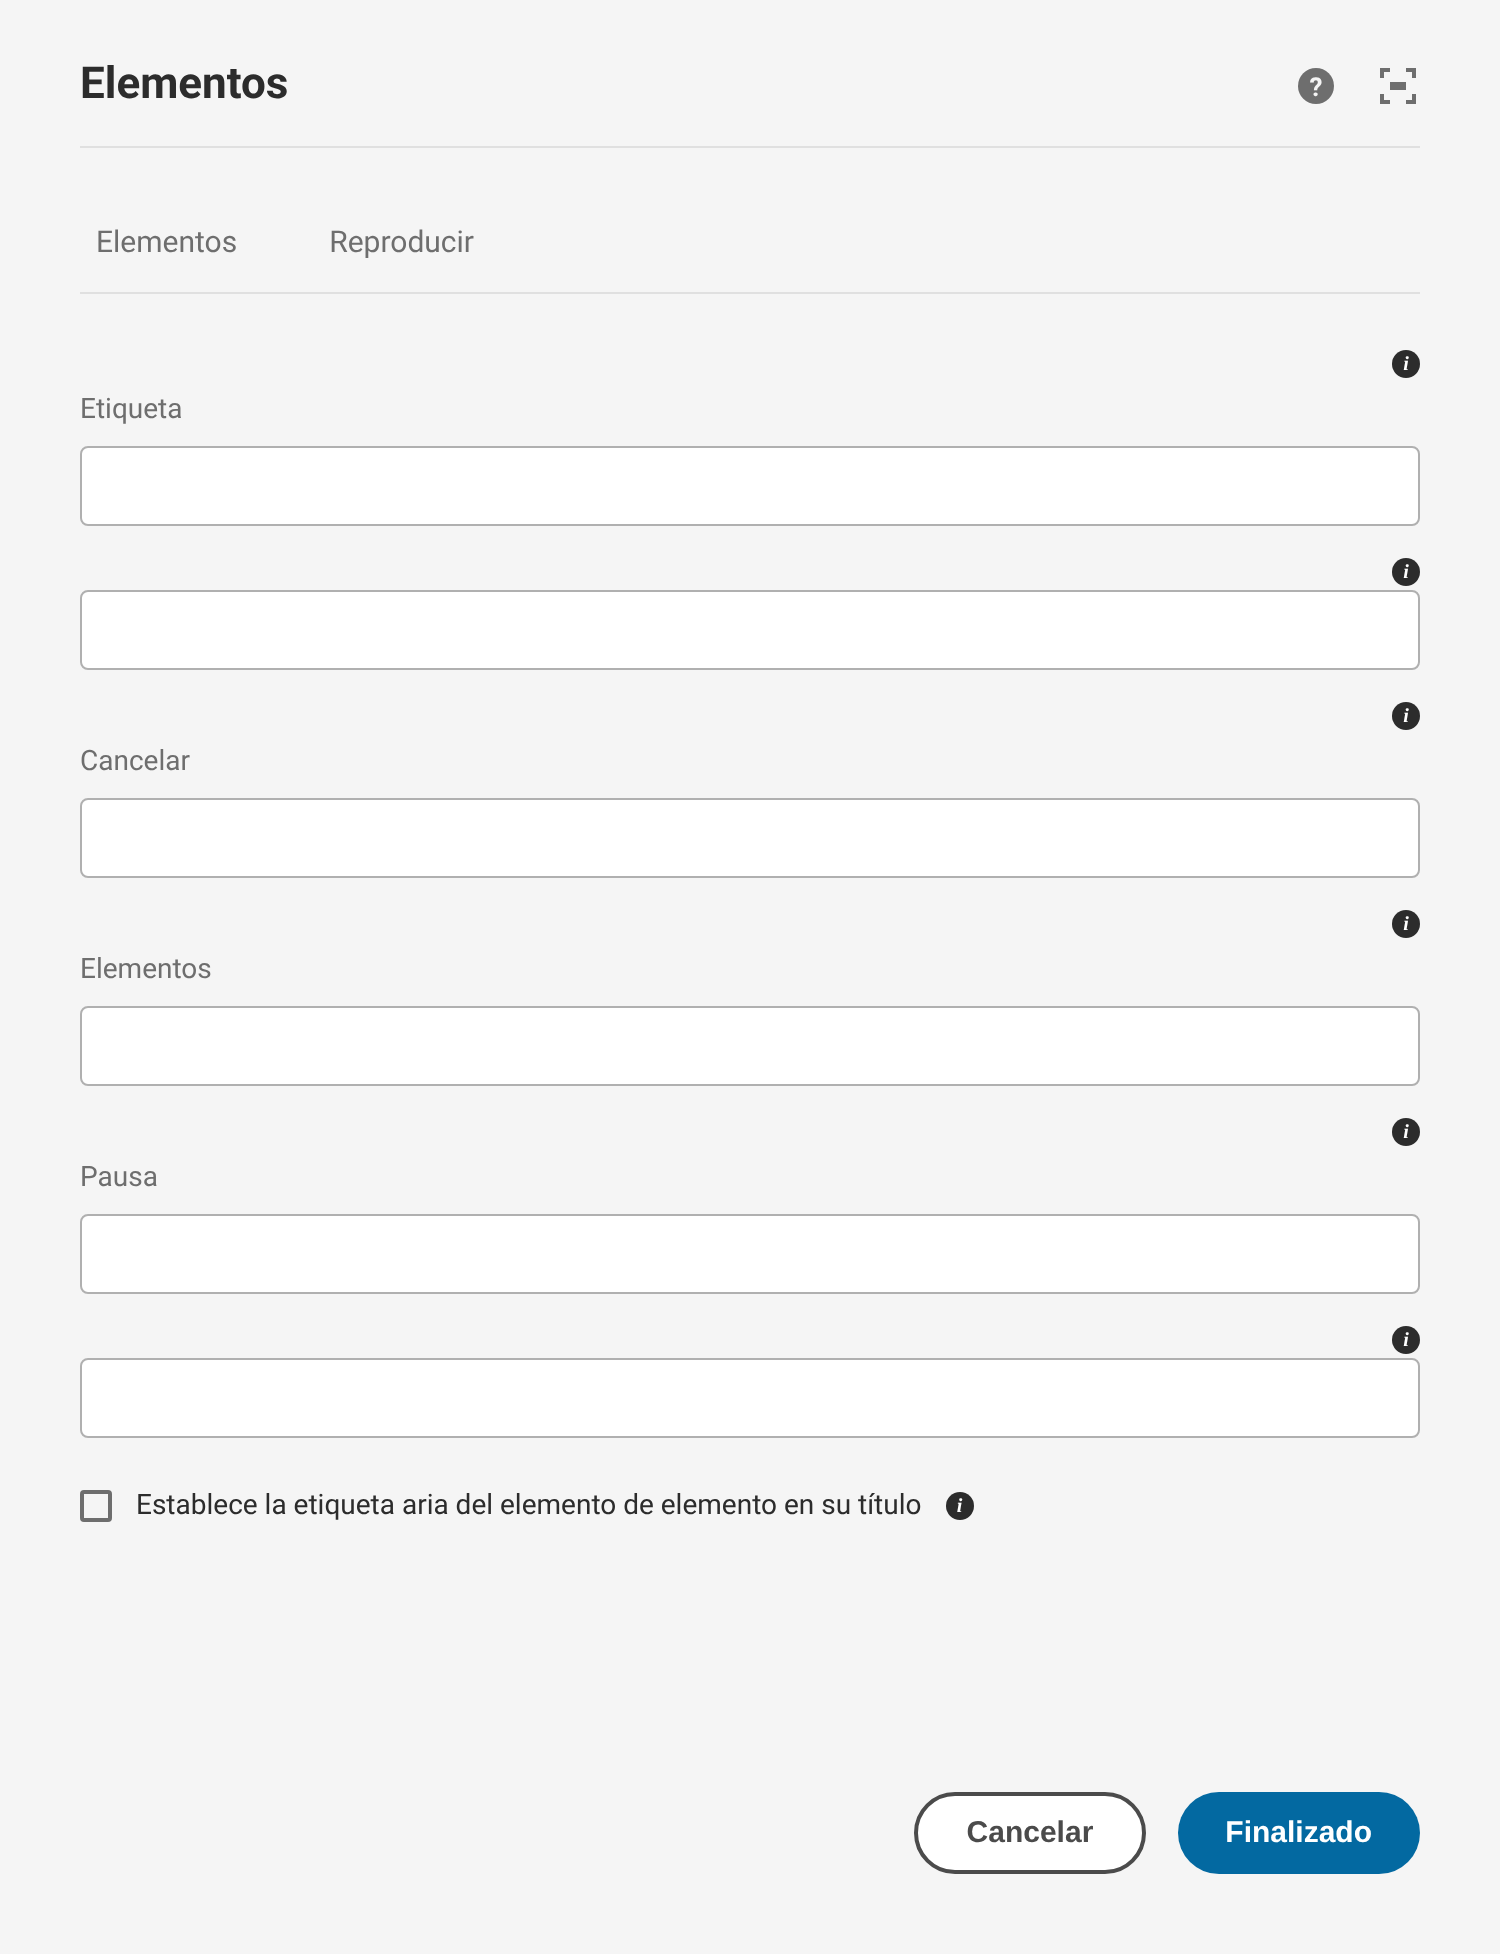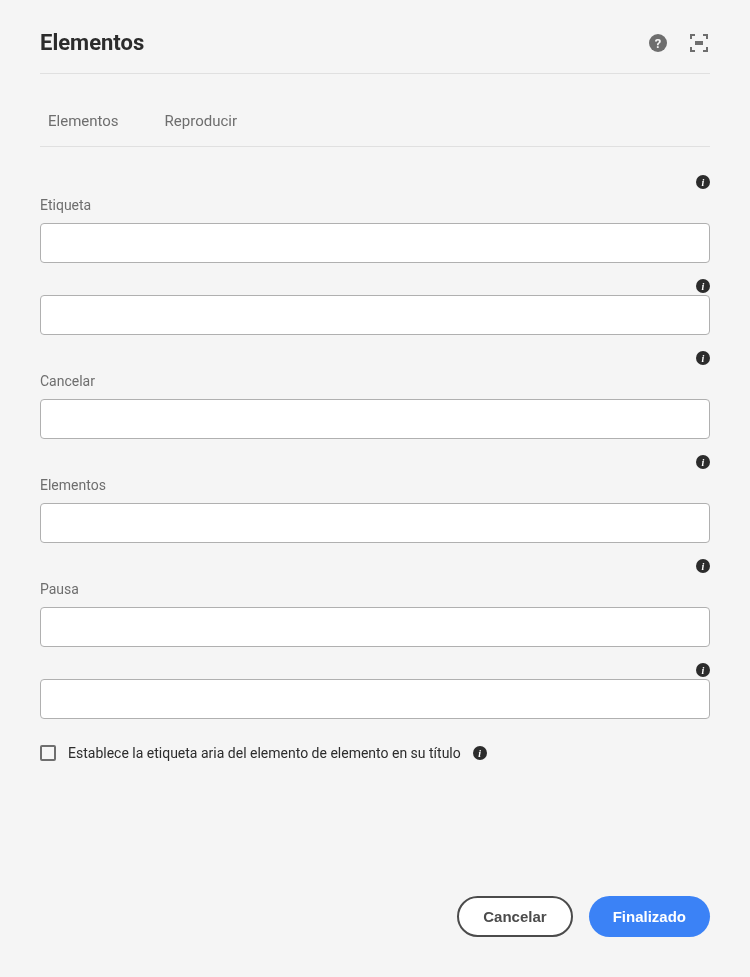--- a/index.html
+++ b/index.html
@@ -143,21 +143,21 @@
       font-weight: 700;
       cursor: pointer;
       border: none;
     }
     .btn-cancel {
       background: #fff;
       color: #4b4b4b;
       border: 2px solid #4b4b4b;
     }
     .btn-primary {
-      background: #3b82f6;
+      background: #0369a1;
       color: #fff;
     }
   </style>
 </head>
 <body>
 
 <div class="dialog">
   <div class="header">
     <h1 class="title">Elementos</h1>
     <div class="header-icons">

